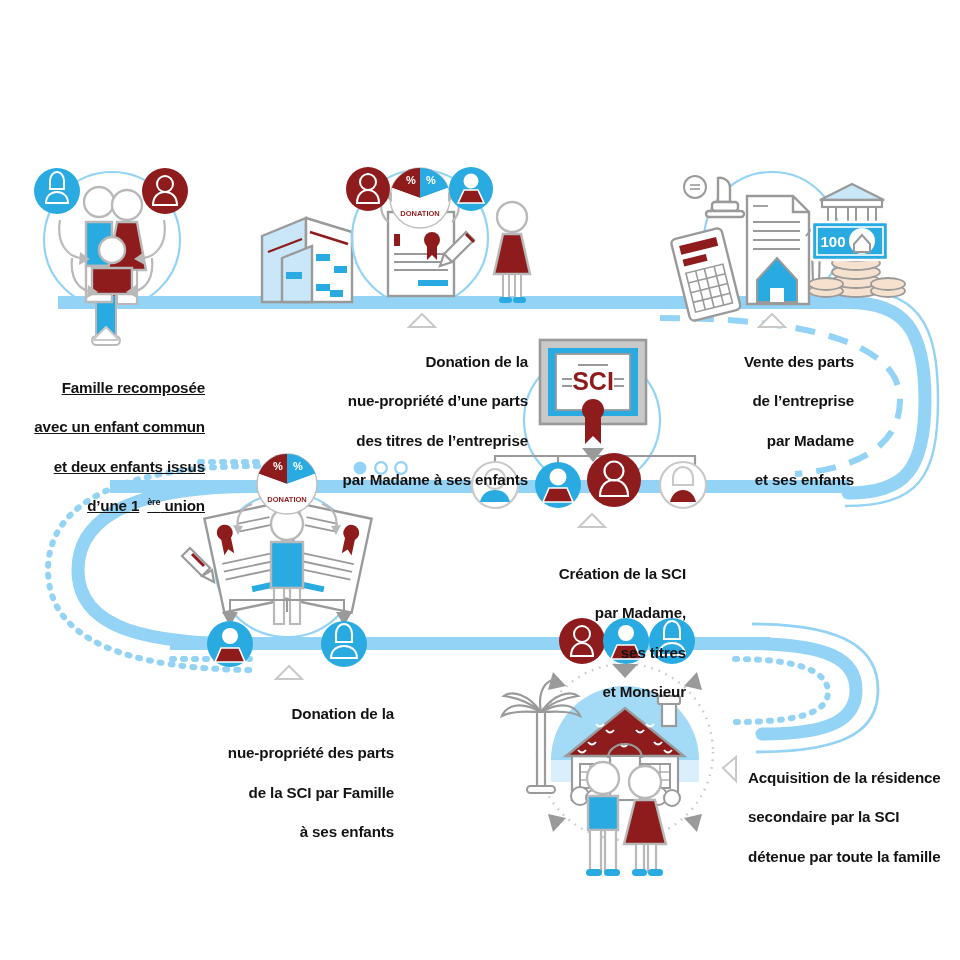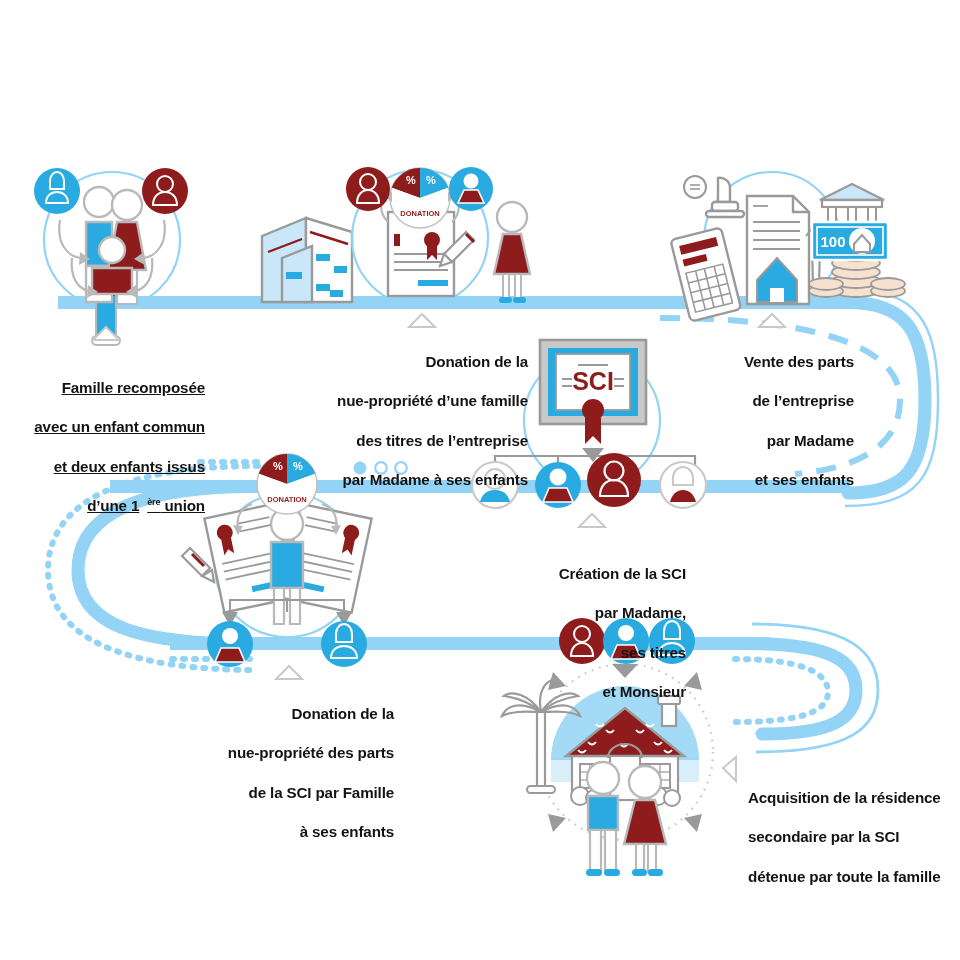--- a/index.html
+++ b/index.html
@@ -509,21 +509,21 @@
 
   <div class="cap" style="left:10px;top:358px;width:195px;text-decoration:underline;">
     <span>Famille recomposée</span><br>
     <span>avec un enfant commun</span><br>
     <span>et deux enfants issus</span><br>
     <span>d’une 1<sup>ère</sup> union</span>
   </div>
 
   <div class="cap" style="left:316px;top:332px;width:212px;">
     <span>Donation de la</span><br>
-    <span>nue-propriété d’une famille</span><br>
+    <span>nue-propriété d’une parts</span><br>
     <span>des titres de l’entreprise</span><br>
     <span>par Madame à ses enfants</span>
   </div>
 
   <div class="cap" style="left:692px;top:332px;width:162px;">
     <span>Vente des parts</span><br>
     <span>de l’entreprise</span><br>
     <span>par Madame</span><br>
     <span>et ses enfants</span>
   </div>
@@ -535,19 +535,19 @@
     <span>et Monsieur</span>
   </div>
 
   <div class="cap" style="left:184px;top:684px;width:210px;">
     <span>Donation de la</span><br>
     <span>nue-propriété des parts</span><br>
     <span>de la SCI par Famille</span><br>
     <span>à ses enfants</span>
   </div>
 
-  <div class="cap left-align" style="left:748px;top:768px;width:212px;">
+  <div class="cap left-align" style="left:748px;top:748px;width:212px;">
     <span>Acquisition de la résidence</span><br>
     <span>secondaire par la SCI</span><br>
     <span>détenue par toute la famille</span>
   </div>
 
 </div>
 
 </body></html>

